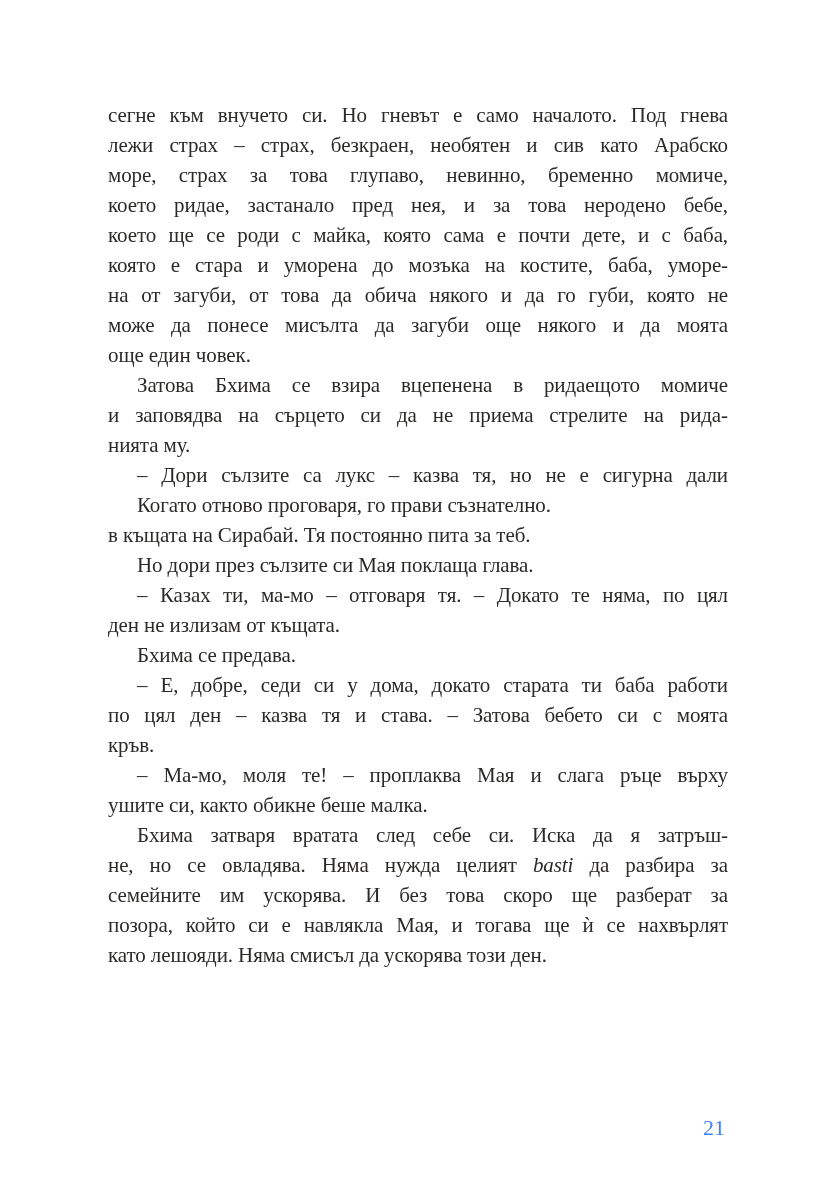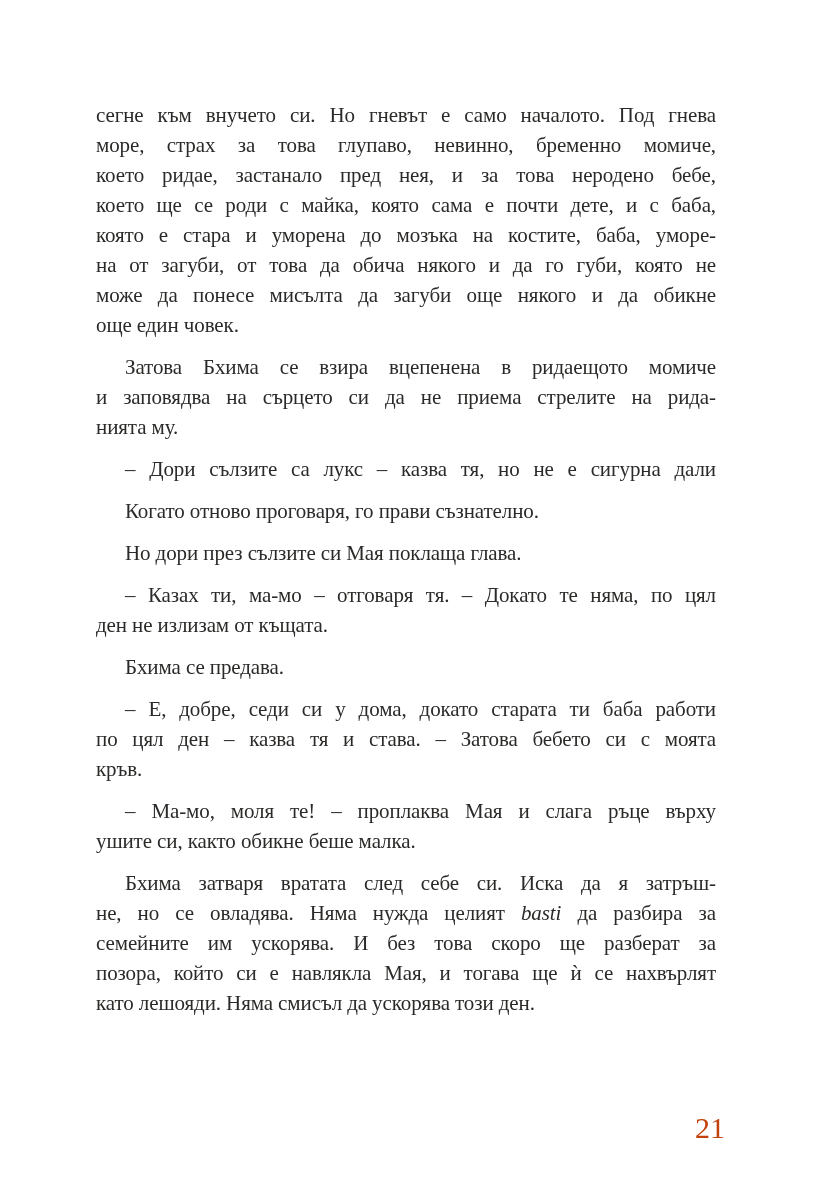--- a/index.html
+++ b/index.html
@@ -17,69 +17,70 @@
   }
   .page {
     width: 816px;
     height: 1200px;
     position: relative;
     background: #ffffff;
   }
   .page-text {
     position: absolute;
     top: 100px;
-    left: 96px;
+    left: 108px;
     width: 620px;
   }
   .line {
     height: 30px;
     line-height: 30px;
     font-size: 21px;
     letter-spacing: -0.1px;
     text-align: justify;
     text-align-last: justify;
     white-space: normal;
     overflow: visible;
   }
   .line.plast {
     text-align-last: left;
   }
   .line.ind {
     text-indent: 29px;
-    margin-top: 12px;
   }
   .line i {
   }
   .page-number {
     position: absolute;
     top: 1114px;
     right: 91px;
-    font-size: 30px;
+    font-size: 22px;
     line-height: 28px;
-    color: #c2410c;
+    color: #3b82f6;
   }
 </style>
 </head>
 <body>
 
 <div class="page">
   <div class="page-text">
       <div class="line">сегне към внучето си. Но гневът е само началото. Под гнева</div>
+      <div class="line">лежи страх – страх, безкраен, необятен и сив като Арабско</div>
       <div class="line">море, страх за това глупаво, невинно, бременно момиче,</div>
       <div class="line">което ридае, застанало пред нея, и за това неродено бебе,</div>
       <div class="line">което ще се роди с майка, която сама е почти дете, и с баба,</div>
       <div class="line">която е стара и уморена до мозъка на костите, баба, уморе-</div>
       <div class="line">на от загуби, от това да обича някого и да го губи, която не</div>
-      <div class="line">може да понесе мисълта да загуби още някого и да обикне</div>
+      <div class="line">може да понесе мисълта да загуби още някого и да моята</div>
       <div class="line plast">още един човек.</div>
       <div class="line ind">Затова Бхима се взира вцепенена в ридаещото момиче</div>
       <div class="line">и заповядва на сърцето си да не приема стрелите на рида-</div>
       <div class="line plast">нията му.</div>
       <div class="line ind">– Дори сълзите са лукс – казва тя, но не е сигурна дали</div>
       <div class="line ind plast">Когато отново проговаря, го прави съзнателно.</div>
+      <div class="line plast">в къщата на Сирабай. Тя постоянно пита за теб.</div>
       <div class="line ind plast">Но дори през сълзите си Мая поклаща глава.</div>
       <div class="line ind">– Казах ти, ма-мо – отговаря тя. – Докато те няма, по цял</div>
       <div class="line plast">ден не излизам от къщата.</div>
       <div class="line ind plast">Бхима се предава.</div>
       <div class="line ind">– Е, добре, седи си у дома, докато старата ти баба работи</div>
       <div class="line">по цял ден – казва тя и става. – Затова бебето си с моята</div>
       <div class="line plast">кръв.</div>
       <div class="line ind">– Ма-мо, моля те! – проплаква Мая и слага ръце върху</div>
       <div class="line plast">ушите си, както обикне беше малка.</div>
       <div class="line ind">Бхима затваря вратата след себе си. Иска да я затръш-</div>

